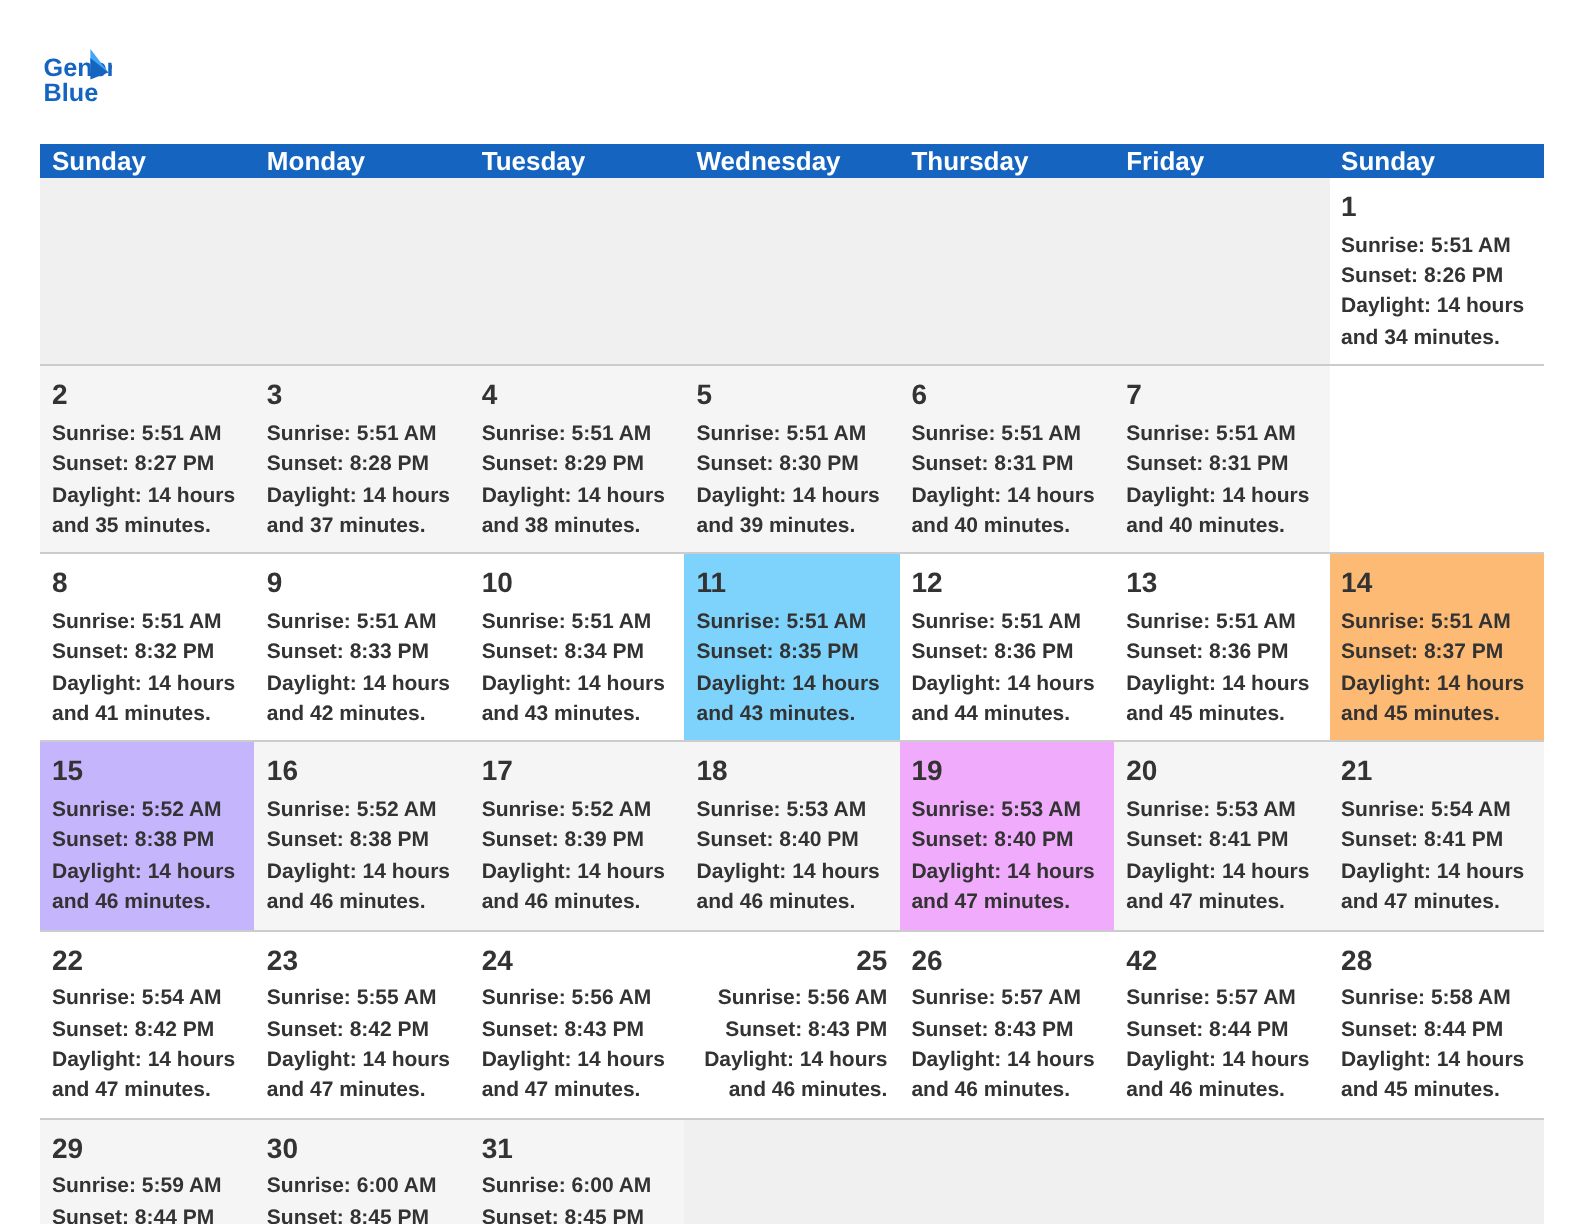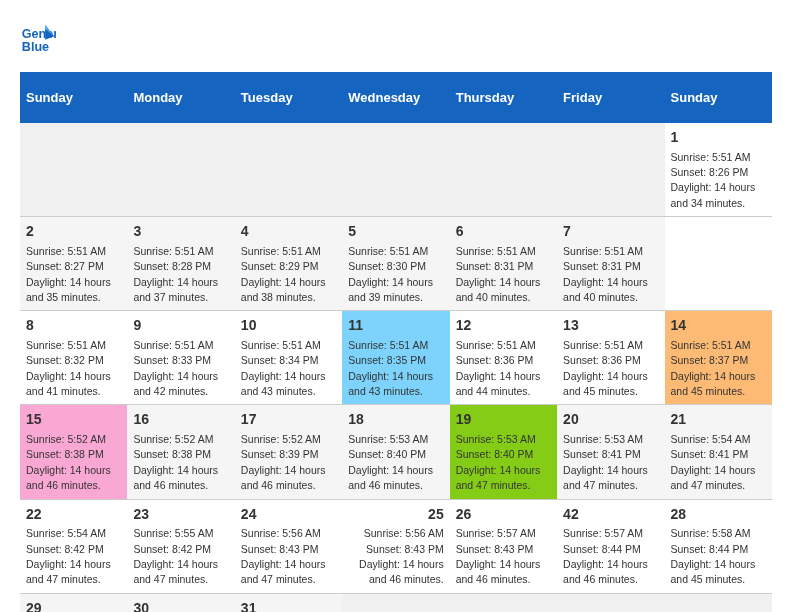--- a/index.html
+++ b/index.html
@@ -39,21 +39,21 @@
     }
     table {
       width: 100%;
       border-collapse: collapse;
       font-size: 11px;
     }
     thead tr th {
       background: #1565C0;
       color: #fff;
       text-align: left;
-      padding: 18px 6px;
+      padding: 1px 6px;
       font-size: 13px;
       font-weight: bold;
     }
     tbody tr {
       border-bottom: 1px solid #ccc;
     }
     tbody tr:nth-child(odd) {
       background: #fff;
     }
     tbody tr:nth-child(even) {
@@ -68,20 +68,21 @@
     }
     .day-num {
       font-size: 14px;
       font-weight: bold;
       display: block;
       margin-bottom: 2px;
     }
     .day-info {
       font-size: 10.5px;
       color: #333;
+      font-weight: bold;
     }
     td.empty {
       background: #f0f0f0;
     }
     
     .week-row td {
       height: 80px;
     }
   </style>
 </head>
@@ -177,37 +178,37 @@
         <td style="background: rgb(255, 255, 255);">
         <span class="day-num">13</span>
         <span class="day-info">Sunrise: 5:51 AM<br>Sunset: 8:36 PM<br>Daylight: 14 hours and 45 minutes.</span>
       </td>
         <td style="background: #fdba74;">
         <span class="day-num">14</span>
         <span class="day-info">Sunrise: 5:51 AM<br>Sunset: 8:37 PM<br>Daylight: 14 hours and 45 minutes.</span>
       </td>
       </tr>
       <tr class="week-row" style="background: rgb(245, 245, 245);">
-        <td style="background: #f9a8d4;">
+        <td style="background: #c4b5fd;">
         <span class="day-num">15</span>
         <span class="day-info">Sunrise: 5:52 AM<br>Sunset: 8:38 PM<br>Daylight: 14 hours and 46 minutes.</span>
       </td>
         <td style="background: rgb(245, 245, 245);">
         <span class="day-num">16</span>
         <span class="day-info">Sunrise: 5:52 AM<br>Sunset: 8:38 PM<br>Daylight: 14 hours and 46 minutes.</span>
       </td>
         <td style="background: rgb(245, 245, 245);">
         <span class="day-num">17</span>
         <span class="day-info">Sunrise: 5:52 AM<br>Sunset: 8:39 PM<br>Daylight: 14 hours and 46 minutes.</span>
       </td>
         <td style="background: rgb(245, 245, 245);">
         <span class="day-num">18</span>
         <span class="day-info">Sunrise: 5:53 AM<br>Sunset: 8:40 PM<br>Daylight: 14 hours and 46 minutes.</span>
       </td>
-        <td style="background: #84cc16;">
+        <td style="background: #f0abfc;">
         <span class="day-num">19</span>
         <span class="day-info">Sunrise: 5:53 AM<br>Sunset: 8:40 PM<br>Daylight: 14 hours and 47 minutes.</span>
       </td>
         <td style="background: rgb(245, 245, 245);">
         <span class="day-num">20</span>
         <span class="day-info">Sunrise: 5:53 AM<br>Sunset: 8:41 PM<br>Daylight: 14 hours and 47 minutes.</span>
       </td>
         <td style="background: rgb(245, 245, 245);">
         <span class="day-num">21</span>
         <span class="day-info">Sunrise: 5:54 AM<br>Sunset: 8:41 PM<br>Daylight: 14 hours and 47 minutes.</span>

